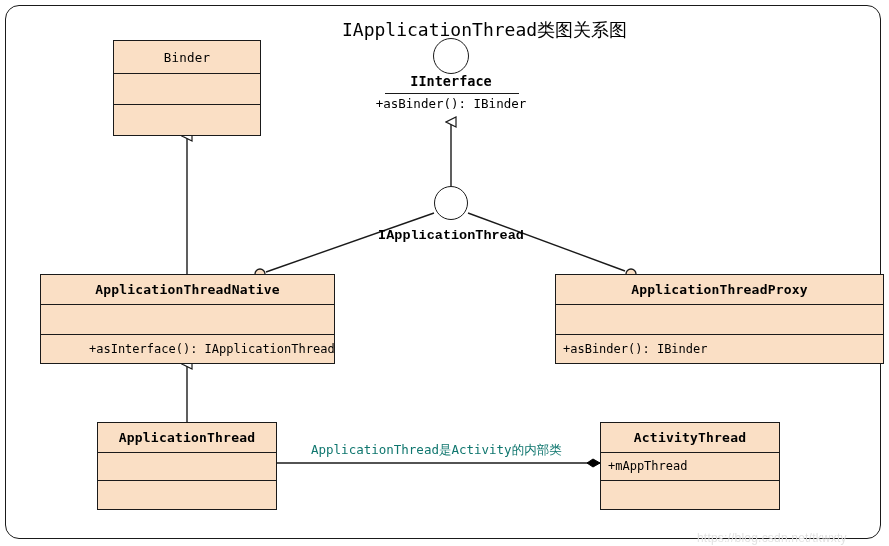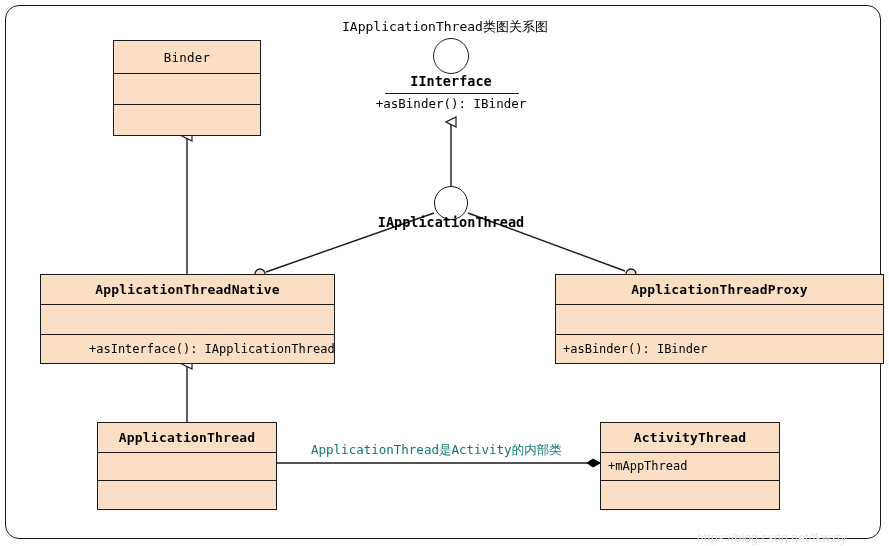--- a/index.html
+++ b/index.html
@@ -102,21 +102,21 @@
   }
   .iface-method {
     position: absolute;
     font-size: 12.5px;
     color: #000000;
     white-space: nowrap;
     text-align: center;
   }
   .diagram-title {
     position: absolute;
-    font-size: 13px;
+    font-size: 18px;
     color: #000000;
     white-space: nowrap;
     font-family: "DejaVu Sans Mono", monospace;
   }
   .edge-label {
     position: absolute;
     font-size: 12.5px;
     color: #0f766e;
     white-space: nowrap;
   }
@@ -186,21 +186,21 @@
 
   <div class="iface-group">
     <div class="iface-circle" style="left:433px; top:38px; width:36px; height:36px;"></div>
     <div class="iface-name" style="left:351px; top:73px; width:200px;">IInterface</div>
     <div class="iface-rule" style="left:385px; top:93px; width:134px;"></div>
     <div class="iface-method" style="left:351px; top:96px; width:200px;">+asBinder(): IBinder</div>
   </div>
 
   <div class="iface-group">
     <div class="iface-circle" style="left:434px; top:186px; width:34px; height:34px;"></div>
-    <div class="iface-name" style="left:351px; top:214px; width:200px;">IApplicationThread</div>
+    <div class="iface-name" style="left:351px; top:228px; width:200px;font-family:Liberation Mono, monospace;">IApplicationThread</div>
   </div>
 
   <div class="uml-box" style="left:113px; top:40px; width:148px; height:96px;">
     <div class="uml-row row-title plain" style="height:32px;">Binder</div>
     <div class="uml-row sep row-empty" style="height:31px;"></div>
     <div class="uml-row sep row-empty" style="height:31px;"></div>
   </div>
 
   <div class="uml-box" style="left:40px; top:274px; width:295px; height:90px;justify-content:flex-end;">
     <div class="uml-row row-title" style="height:30px;">ApplicationThreadNative</div>

